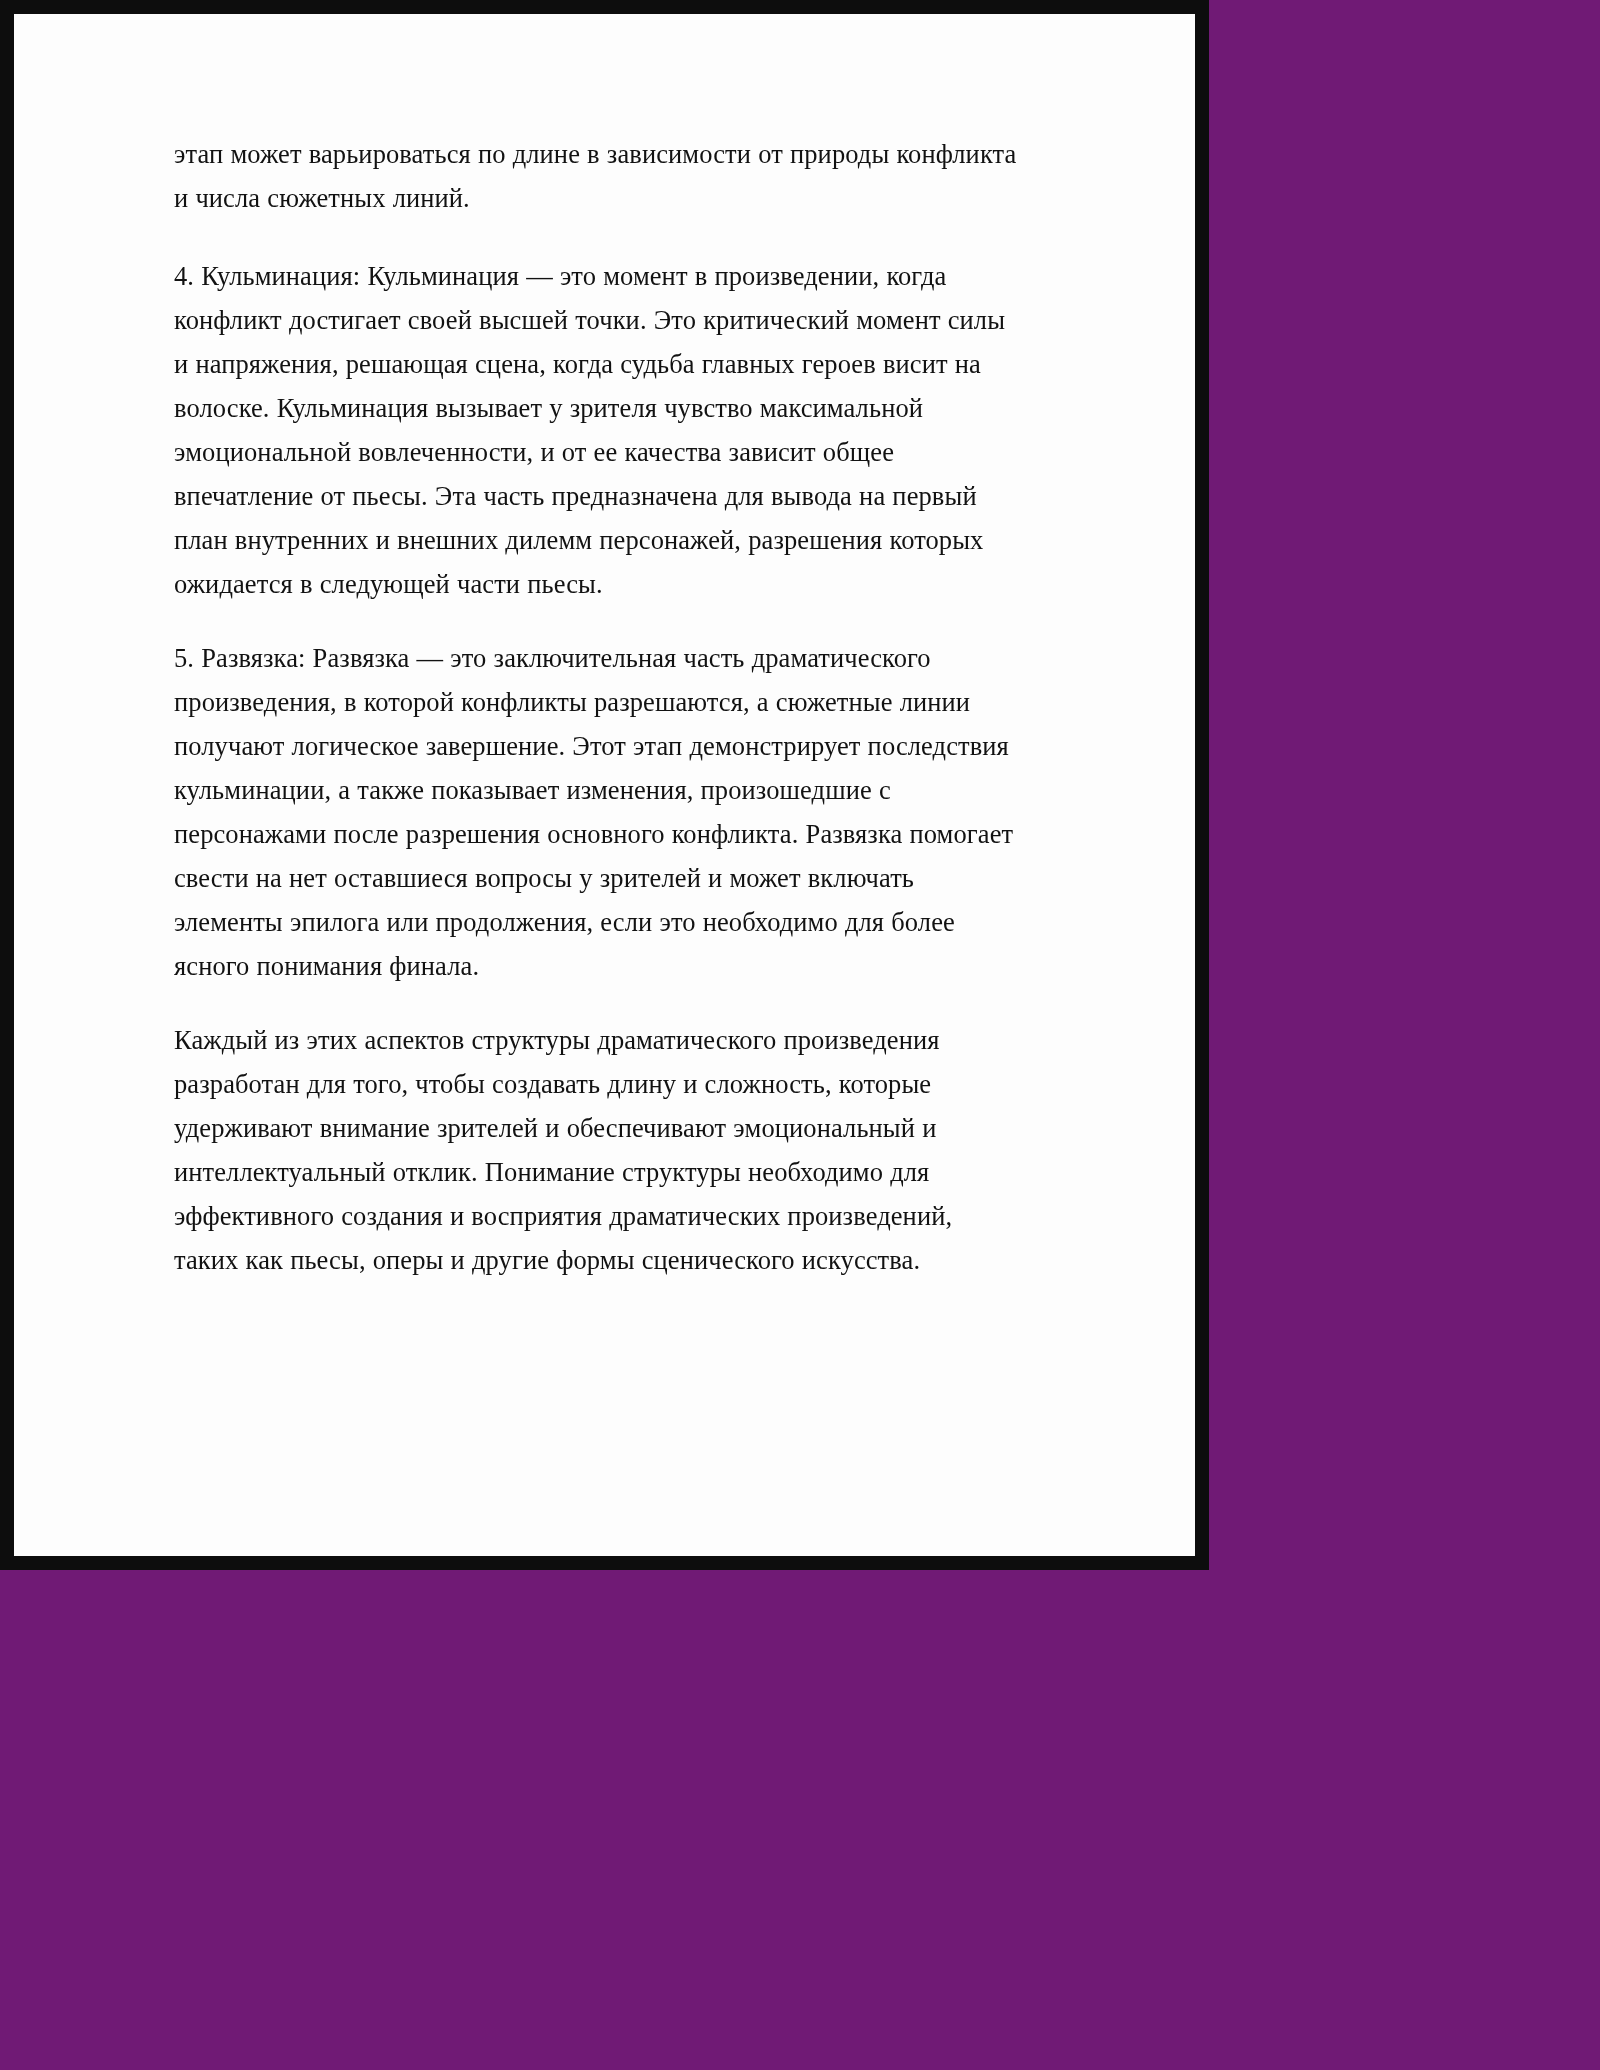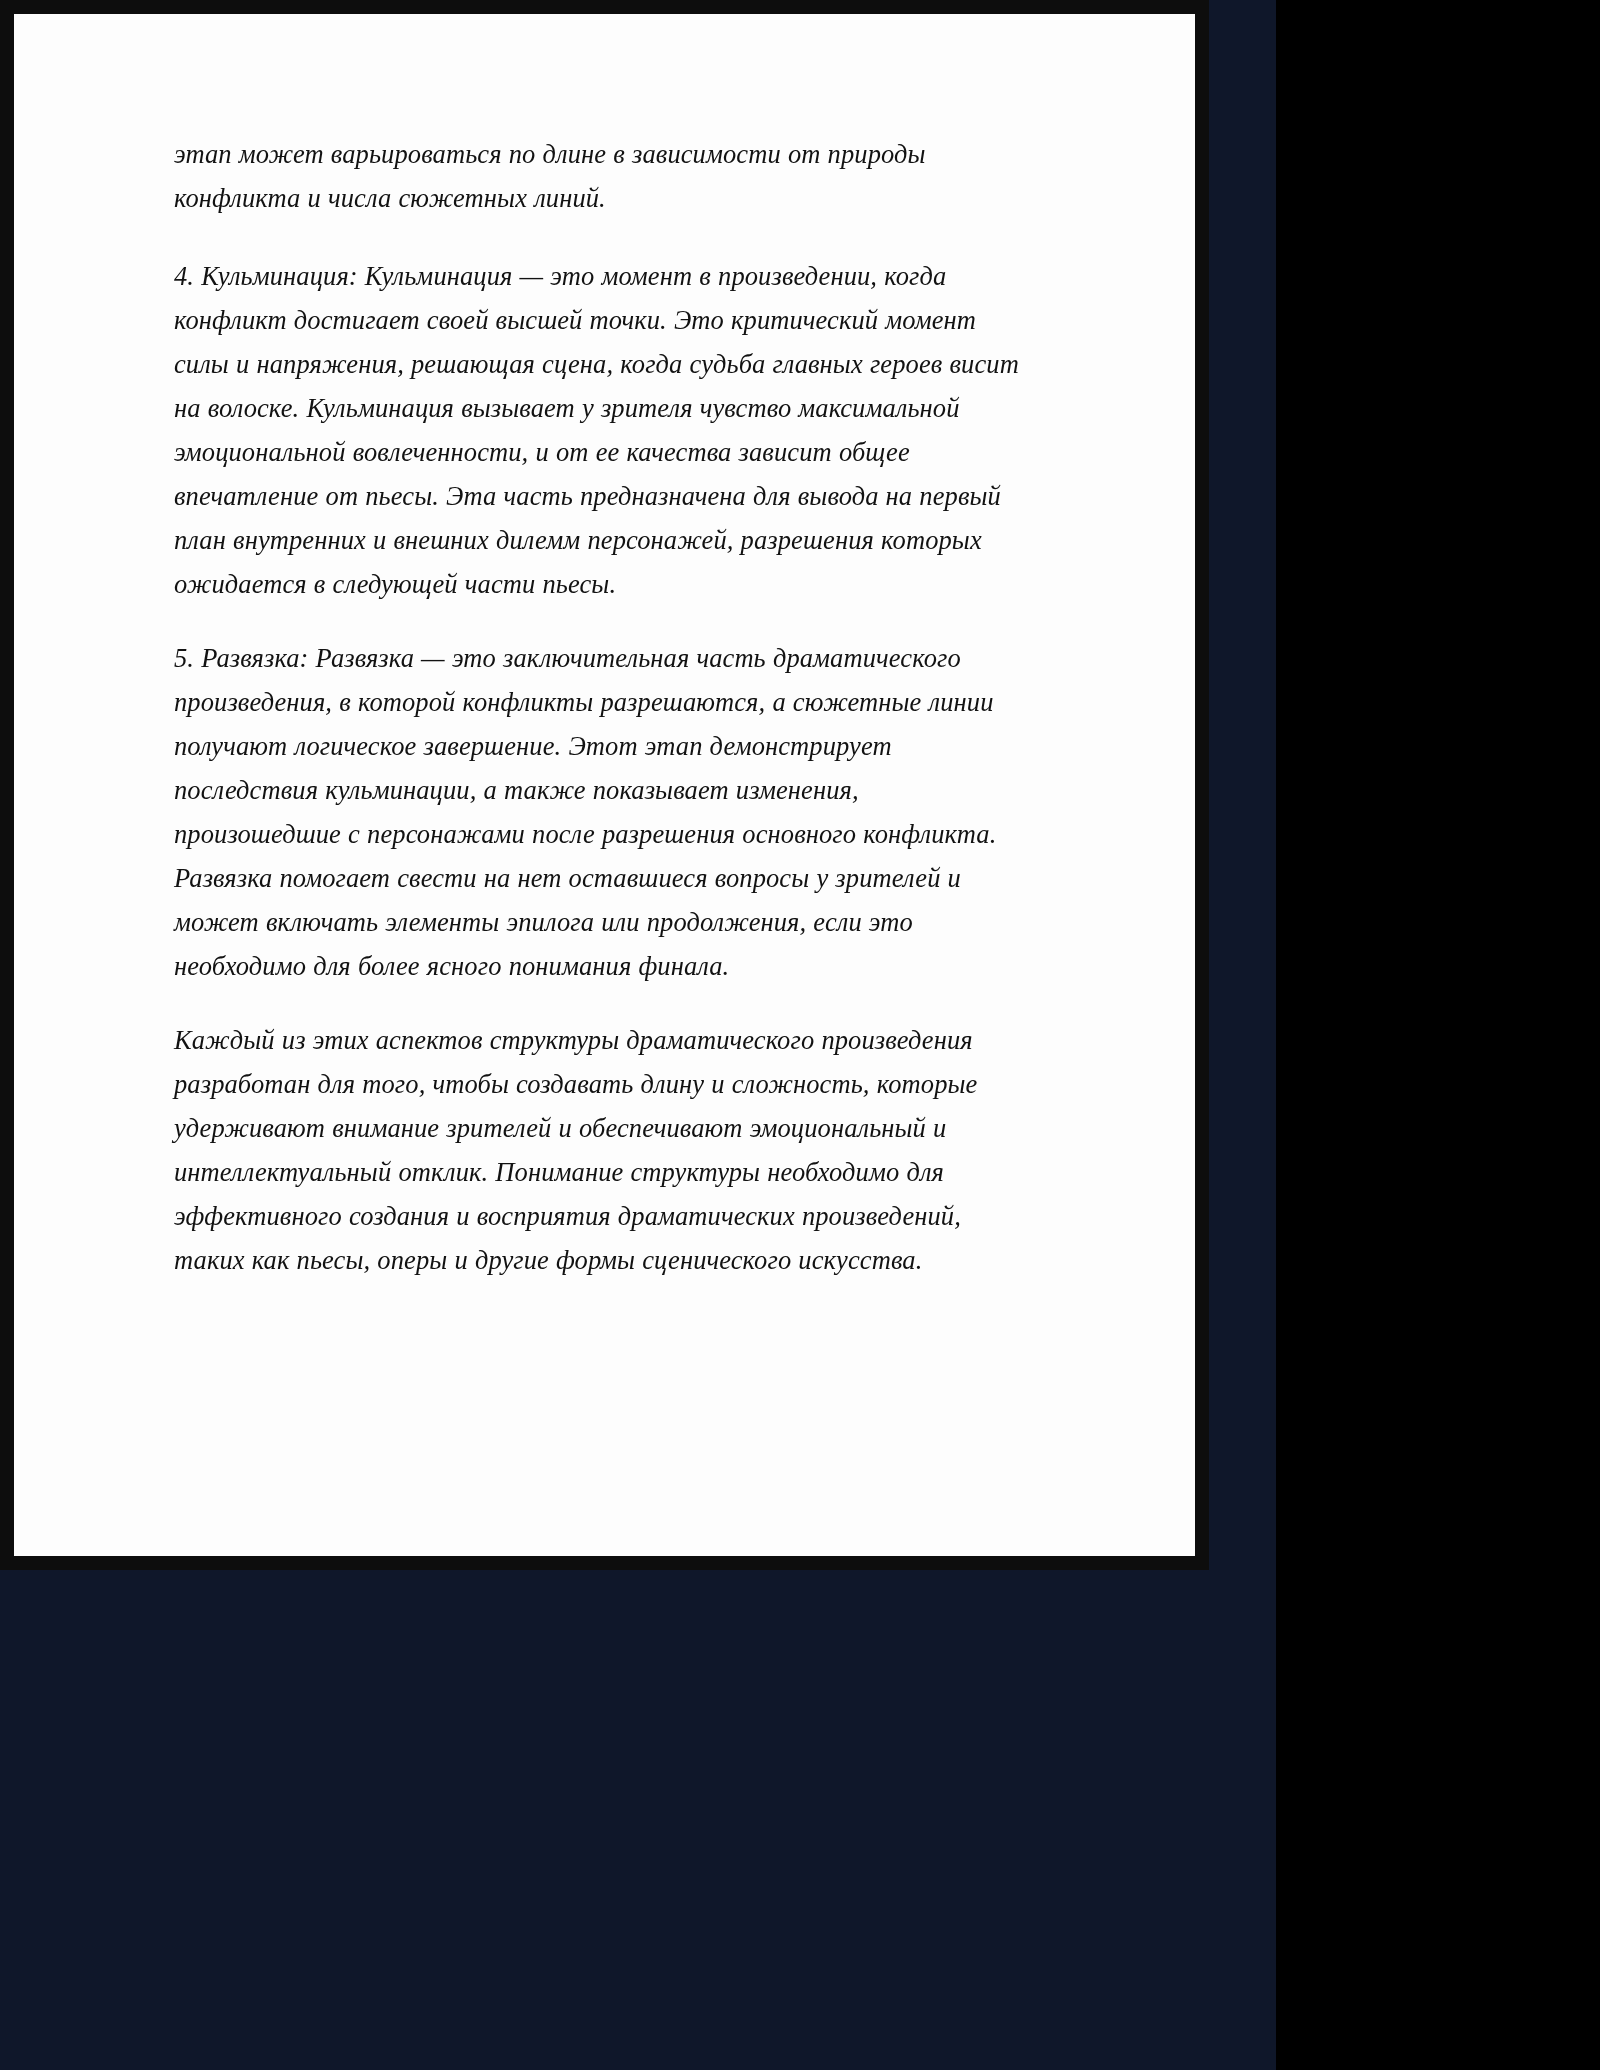--- a/index.html
+++ b/index.html
@@ -11,25 +11,24 @@
     width: 1600px;
     height: 2070px;
     background: #000000;
     font-family: "Liberation Serif", "DejaVu Serif", serif;
     overflow: hidden;
   }
 
   
   .canvas {
     position: relative;
-    width: 1276px;
+    width: 1600px;
     height: 2070px;
-    background: #0f172a;
+    background: #701a75;
     box-sizing: border-box;
-    font-style: italic;
   }
 
   
   .page {
     position: absolute;
     left: 0px;
     top: 0px;
     width: 1209px;
     height: 1570px;
     background: #ffffff;

